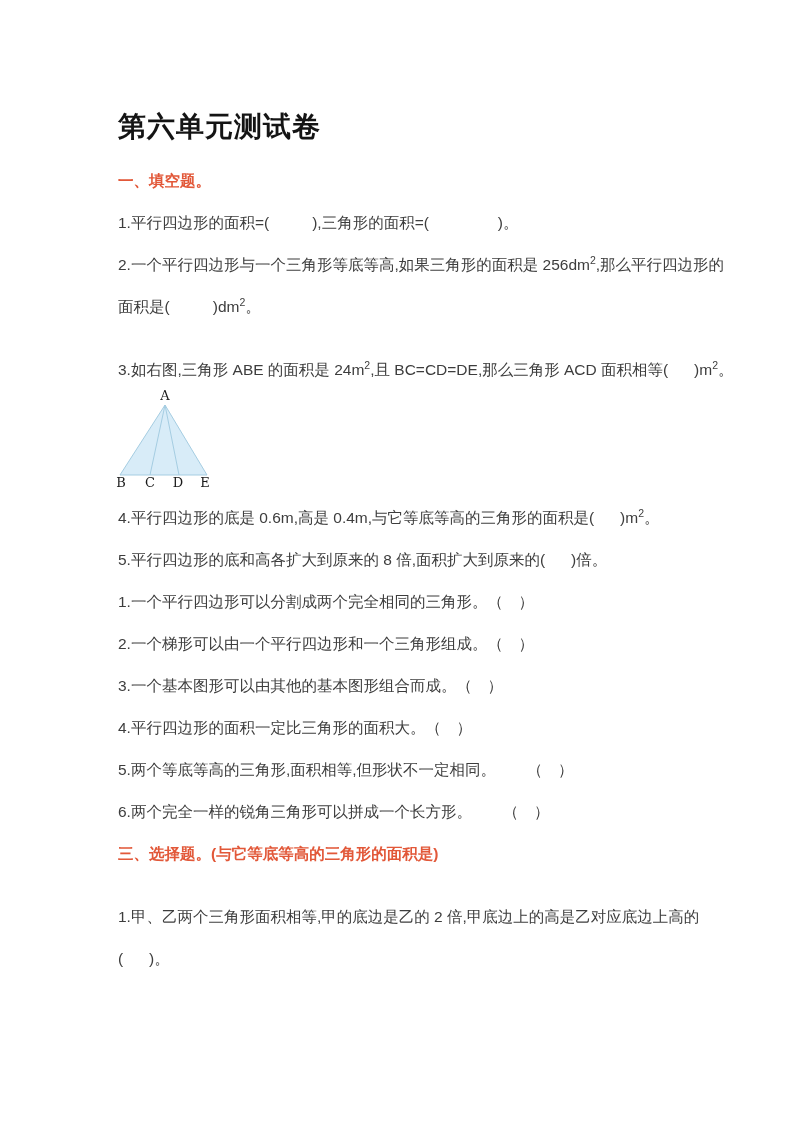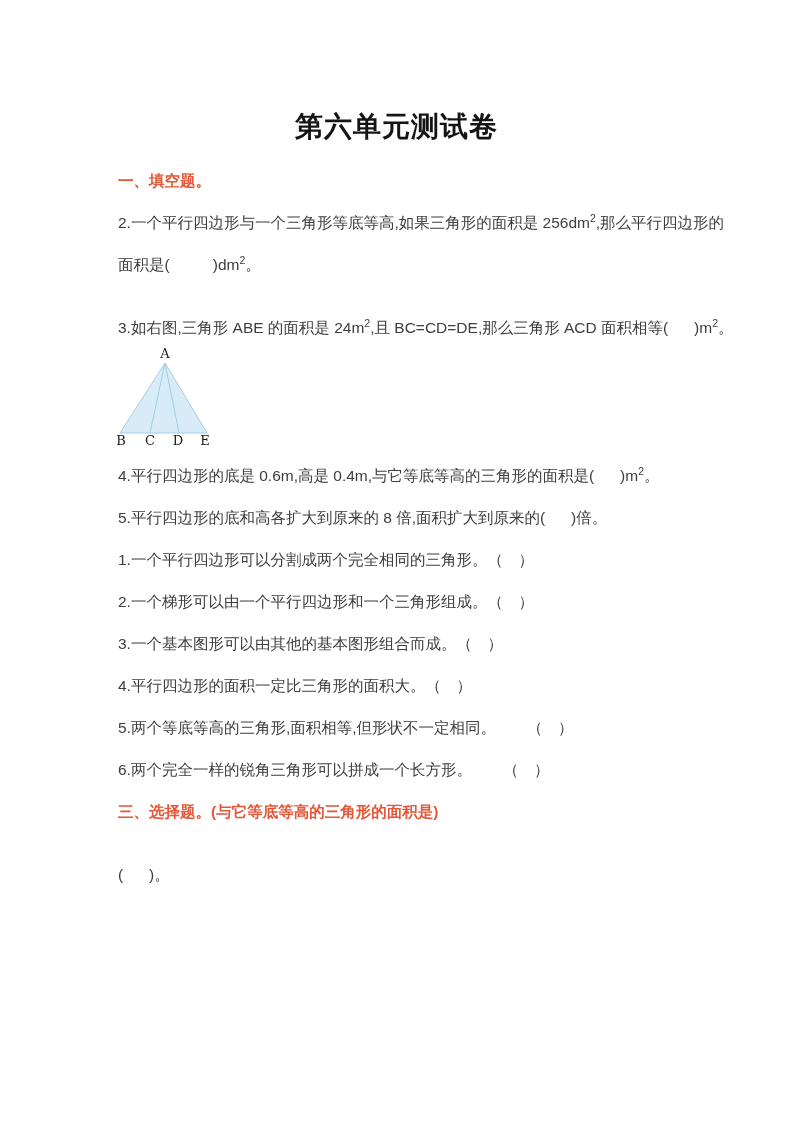--- a/index.html
+++ b/index.html
@@ -12,21 +12,20 @@
     padding: 106px 40px 0 118px;
     font-family: "Liberation Sans", "DejaVu Sans", sans-serif;
     color: #3d3d3d;
     overflow: hidden;
   }
   .title {
     margin: 0 78px 12px 0; 
     font-size: 28px;
     font-weight: 700;
     line-height: 42px;
-    text-align: center;
     color: #141414;
     letter-spacing: 1px;
   }
   .section { margin: 0; }
   .section-header {
     margin: 0;
     font-size: 15.5px;
     line-height: 42px;
     white-space: pre;
     font-weight: 700;
@@ -57,20 +56,23 @@
   }
 </style>
 </head>
 <body>
 
 <div class="page">
   <h1 class="title">第六单元测试卷</h1>
   <div id="content">
       <div class="section">
         <p class="section-header" style="color: rgb(226, 88, 57);">一、填空题。</p>
+        <div class="question-item">
+          <p class="line"><span>1.平行四边形的面积=(          ),三角形的面积=(                )。</span></p>
+        </div>
         <div class="question-item">
           <p class="line"><span>2.一个平行四边形与一个三角形等底等高,如果三角形的面积是 256dm</span><sup>2</sup><span>,那么平行四边形的</span></p>
           <p class="line"><span>面积是(          )dm</span><sup>2</sup><span>。</span></p>
         </div>
         <div class="question-item gap-before">
           <p class="line"><span>3.如右图,三角形 </span><span class="it">ABE</span><span> 的面积是 24m</span><sup>2</sup><span>,且 </span><span class="it">BC</span><span>=</span><span class="it">CD</span><span>=</span><span class="it">DE</span><span>,那么三角形 </span><span class="it">ACD</span><span> 面积相等(      )m</span><sup>2</sup><span>。</span></p>
           <div class="figure">
             <svg width="110" height="100" viewBox="0 0 110 100">
               <polygon points="51,16 6,86 93,86" fill="#d8ecf8" stroke="#a5cde2"></polygon>
               <line x1="51" y1="16" x2="36" y2="86" stroke="#a5cde2"></line>
@@ -106,17 +108,18 @@
         <div class="question-item">
           <p class="line"><span>5.两个等底等高的三角形,面积相等,但形状不一定相同。　　（　）</span></p>
         </div>
         <div class="question-item">
           <p class="line"><span>6.两个完全一样的锐角三角形可以拼成一个长方形。　　（　）</span></p>
         </div>
       </div>
       <div class="section">
         <p class="section-header" style="color: rgb(226, 88, 57);">三、选择题。(与它等底等高的三角形的面积是)</p>
         <div class="question-item gap-before">
+          <p class="line"><span>1.甲、乙两个三角形面积相等,甲的底边是乙的 2 倍,甲底边上的高是乙对应底边上高的</span></p>
           <p class="line"><span>(      )。</span></p>
         </div>
       </div>
     </div>
 </div>
 
 </body></html>

